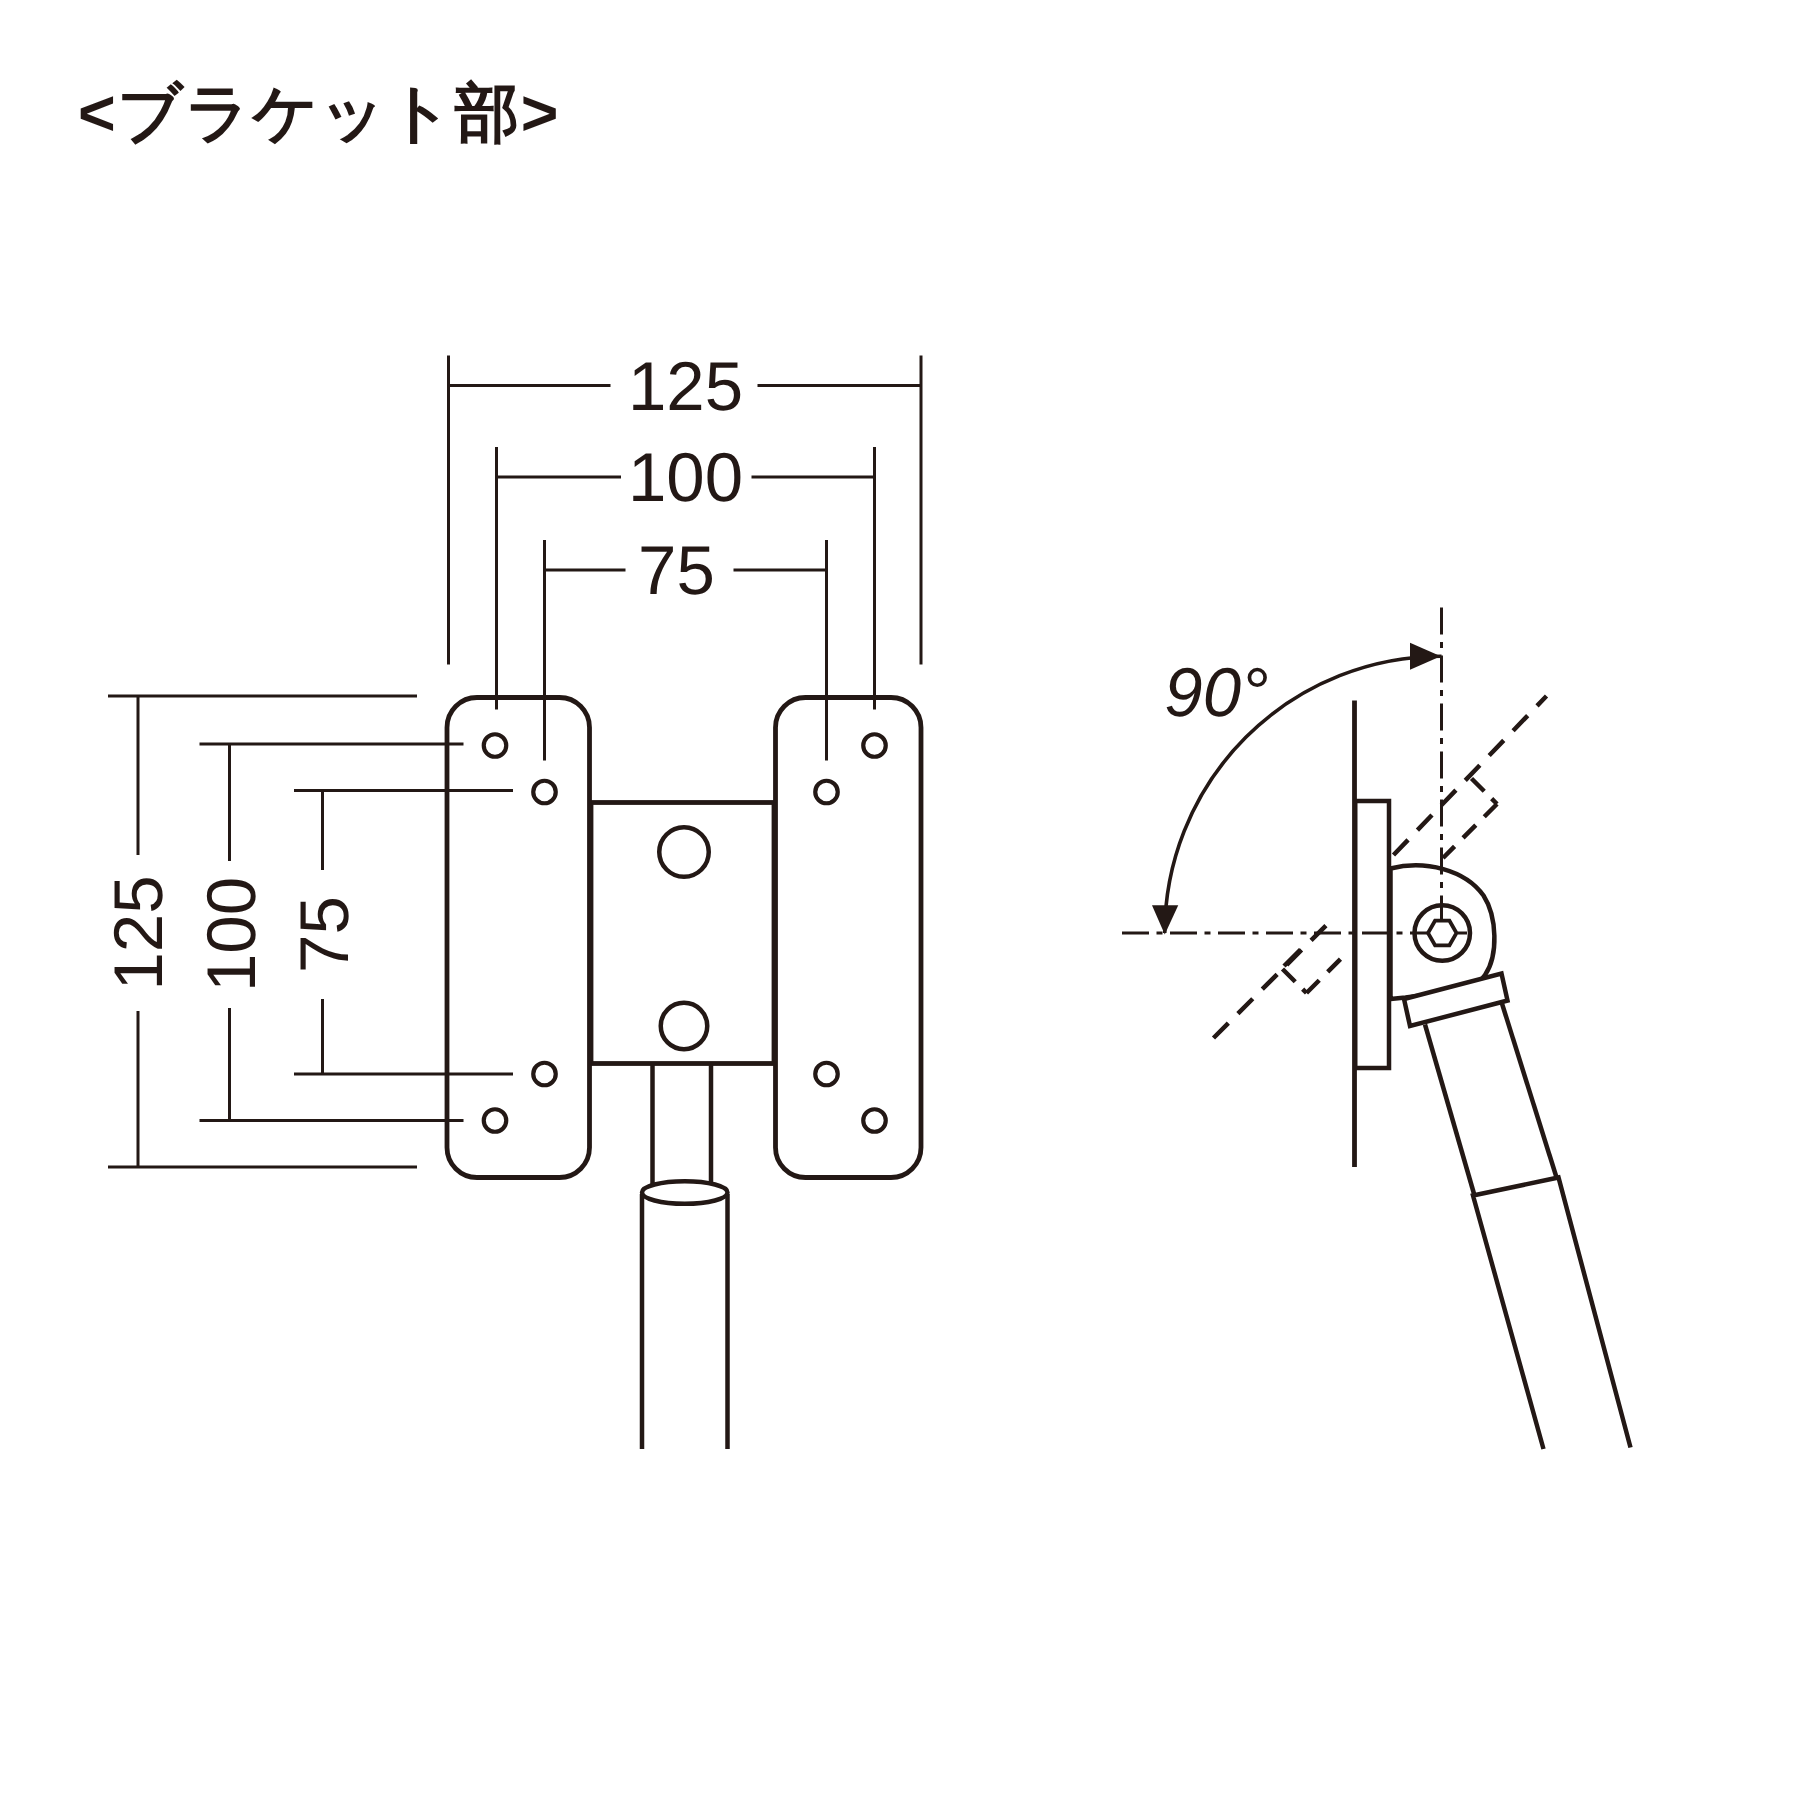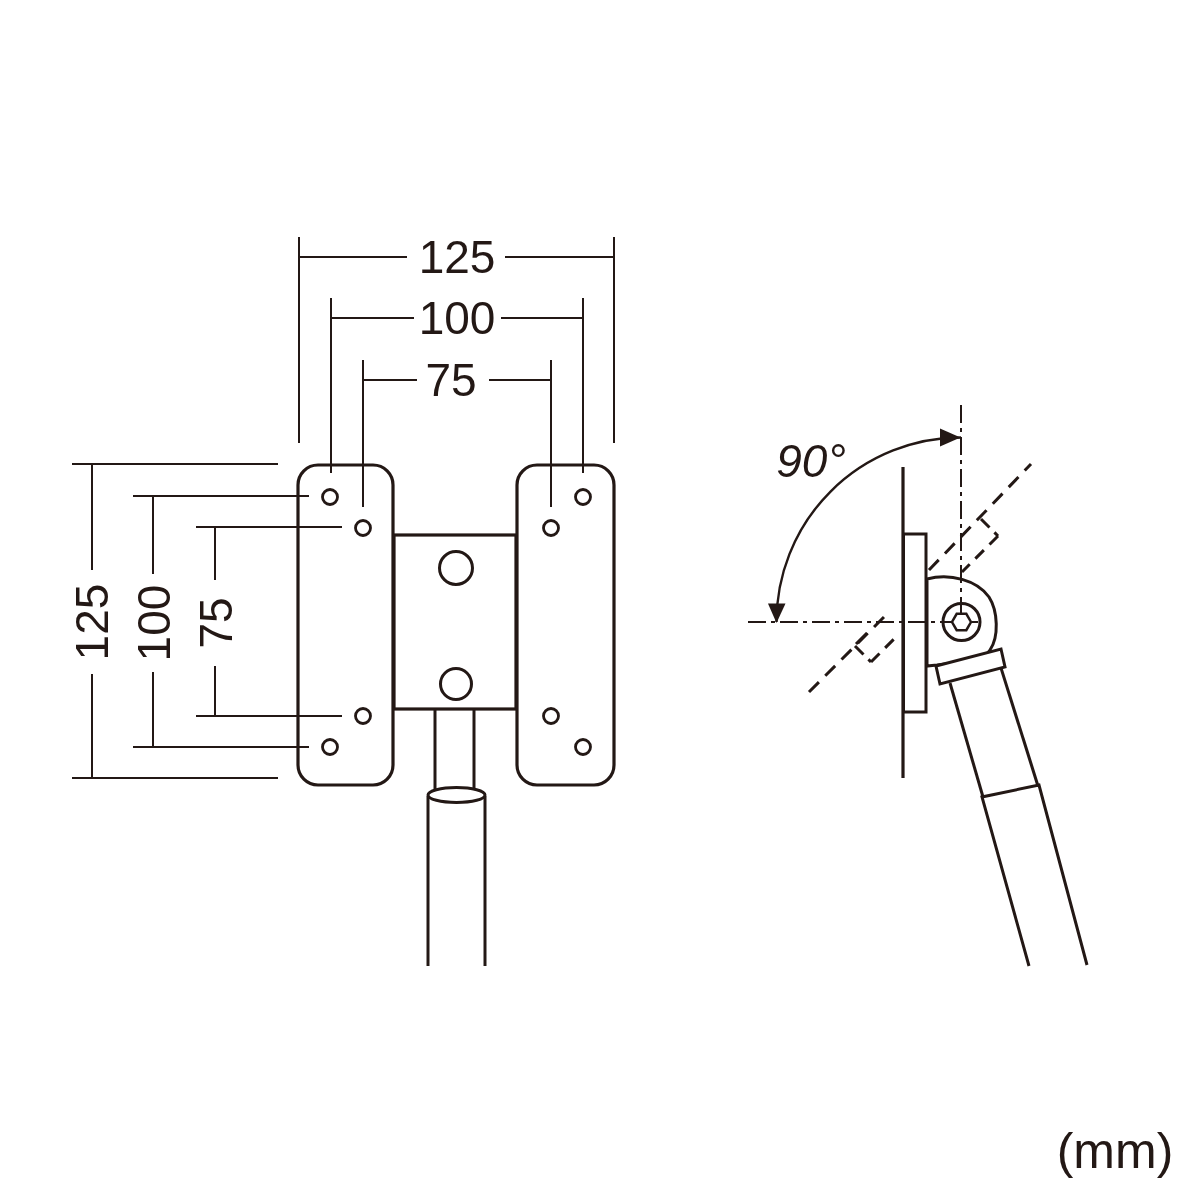--- a/index.html
+++ b/index.html
@@ -145,25 +145,25 @@
       </g>
 
       <path fill="#ffffff" stroke-width="2.5" d="M971,622 L966.3,613.8 L956.7,613.8 L952,622 L956.7,630.2 L966.3,630.2 Z"></path>
 
       <path stroke-width="2.4" d="M776.5,622 A184.5,184.5 0 0 1 961,437.5"></path>
       <path fill="#231815" stroke="none" d="M776.5,623 L768,603.5 L785.5,603.5 Z"></path>
       <path fill="#231815" stroke="none" d="M960.5,437.5 L940,428.5 L940,446.5 Z"></path>
     </g>
   </svg>
 
+  <div class="txt title">&lt;ブラケット部&gt;</div>
 
   <div class="txt dim" style="left:457px; top:257px;">125</div>
   <div class="txt dim" style="left:457px; top:318px;">100</div>
   <div class="txt dim" style="left:451px; top:380px;">75</div>
 
   <div class="txt dim rot" style="left:92px; top:622px;">125</div>
   <div class="txt dim rot" style="left:154px; top:623px;">100</div>
   <div class="txt dim rot" style="left:216px; top:623px;">75</div>
 
   <div class="txt angle" style="left:811px; top:461px;">90°</div>
 
-  <div class="txt unit" style="left:1115px; top:1151px;">(mm)</div>
 </div>
 
 </body></html>

